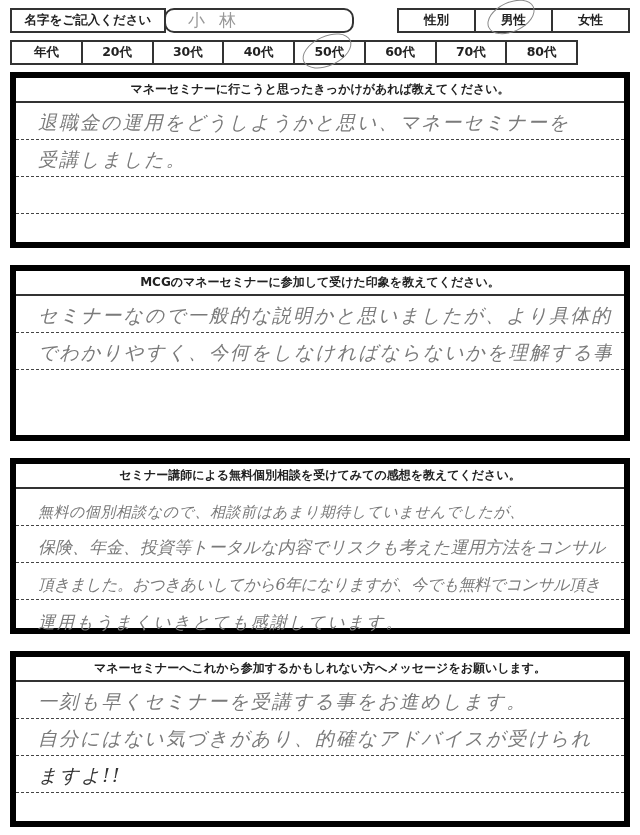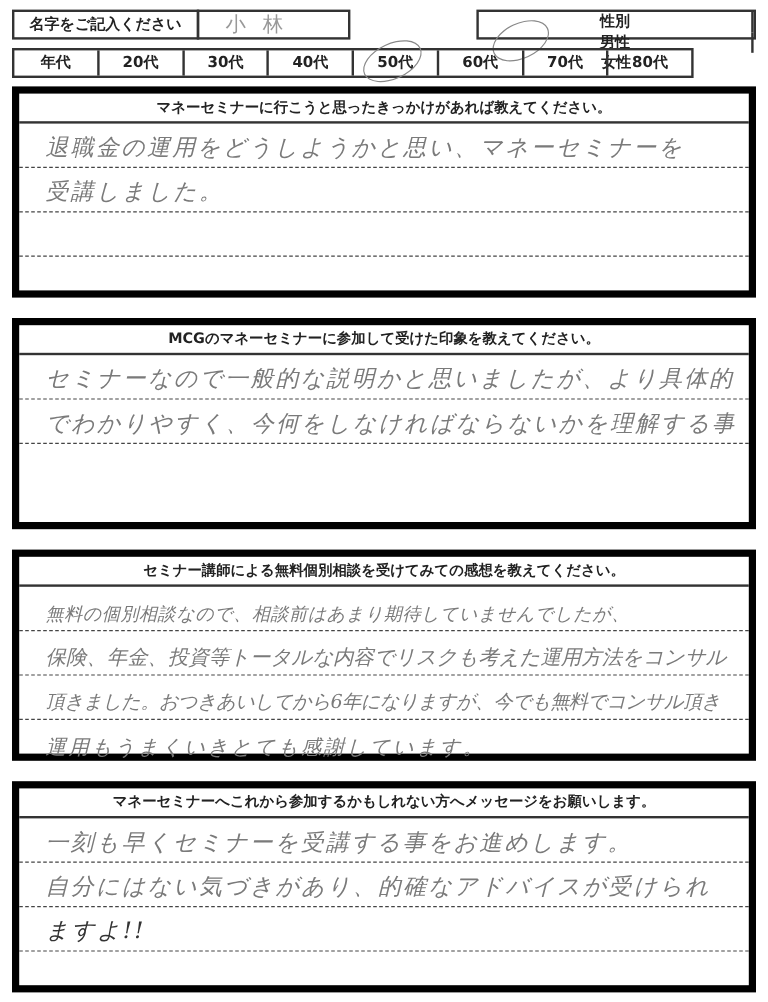--- a/index.html
+++ b/index.html
@@ -44,23 +44,23 @@
     position: absolute; left: 22px; bottom: 3px; right: 12px;
     font-family: "DejaVu Serif", serif; font-size: 19px; color: #7a7a7a;
     letter-spacing: 2px; white-space: nowrap; overflow: hidden;
     font-style: italic;
   }
 </style>
 </head>
 <body>
 
 <div class="cell" style="left:10px; top:8px; width:156px; height:25px;">名字をご記入ください</div>
-<div class="cell val" style="left:164px; top:8px; width:128px; height:25px;">小林</div>
+<div class="cell val" style="left:164px; top:8px; width:190px; height:25px;border-radius:10px;">小林</div>
 
-<div class="row-box" style="left:397px; top:8px; width:233px; height:25px;flex-direction:column;">
+<div class="row-box" style="left:397px; top:8px; width:233px; height:25px;">
   <div class="c">性別</div>
   <div class="c">
     <span>男性</span>
     <span class="circle" style="left:10px; top:-8px; width:50px; height:30px;"></span>
   </div>
   <div class="c">女性</div>
 </div>
 
 <div class="row-box" style="left:10px; top:40px; width:568px; height:25px;">
   <div class="c">年代</div>

